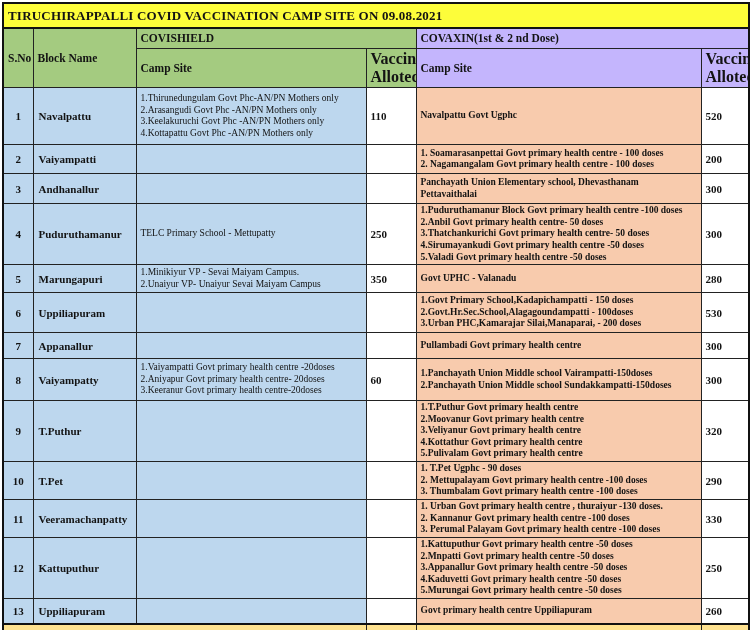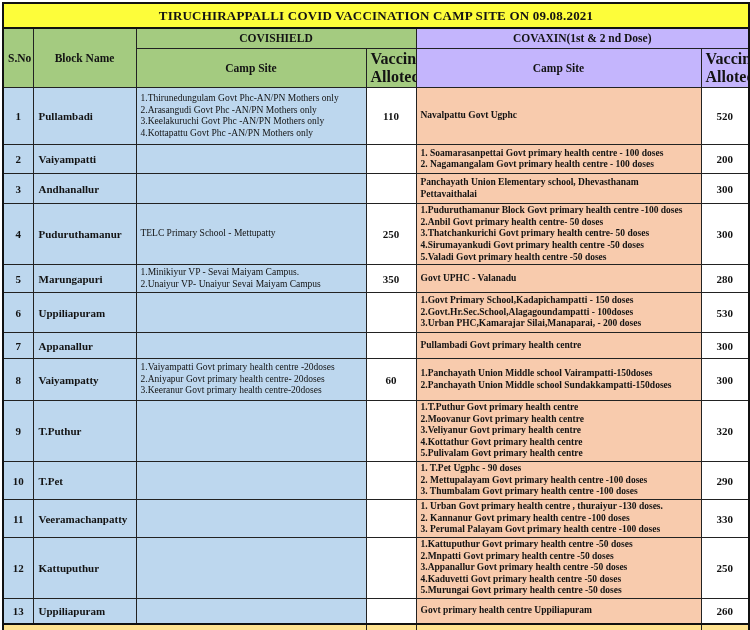--- a/index.html
+++ b/index.html
@@ -3,32 +3,32 @@
 <meta charset="utf-8">
 <style>
   html,body { margin:0; padding:0; background:#ffffff; }
   body { font-family:"Liberation Serif","DejaVu Serif",serif; color:#131313; }
   .sheet { width:746px; margin:2px; }
   table { width:746px; border-collapse:collapse; table-layout:fixed; }
   td { border:1px solid #222222; padding:1px 4px; vertical-align:middle; overflow:hidden; }
   table { border:2px solid #111111; }
 
   .title-cell {
-    background:#FDFD3A; text-align:center; font-weight:bold;
+    background:#FDFD3A; text-align:left; font-weight:bold;
     font-size:13px; height:21px; letter-spacing:.2px; border-bottom:2px solid #111;
   }
-  .hdr { background:#A4CB80; font-weight:bold; text-align:center; font-size:11.5px; }
+  .hdr { background:#A4CB80; font-weight:bold; text-align:left; font-size:11.5px; }
   .hdr-sub { font-size:16px; line-height:1.15; }
   .hdr-covaxin { background:#c4b5fd; }
 
   .sno   { background:#BDD7EE; text-align:center; font-weight:bold; font-size:11px; }
   .block { background:#BDD7EE; font-weight:bold; font-size:11px; padding-left:5px; }
   .camp  { background:#BDD7EE; font-size:9.5px; line-height:1.22; white-space:pre-line; }
   .camp-covaxin { background:#F8CBAD;font-weight:bold; }
-  .alloted { background:#ffffff; text-align:center; font-weight:bold; font-size:11px;margin-left:17px; }
+  .alloted { background:#ffffff; font-weight:bold; font-size:11px;margin-left:17px; }
 
   .total-row td { background:#FFE28F; font-weight:bold; border-top:2px solid #111; }
   .total-label { text-align:center; font-size:11.5px; letter-spacing:.5px; }
 </style>
 </head>
 <body>
 
 <div class="sheet">
 <table>
   <colgroup>
@@ -53,21 +53,21 @@
   </tr>
   <tr style="height:27px">
     <td class="hdr">Camp Site</td>
     <td class="hdr hdr-sub">Vaccine Alloted</td>
     <td class="hdr hdr-covaxin">Camp Site</td>
     <td class="hdr hdr-sub hdr-covaxin">Vaccine Alloted</td>
   </tr>
 
   <tr style="height:57px">
     <td class="sno">1</td>
-    <td class="block">Pullambadi</td>
+    <td class="block">Navalpattu</td>
     <td class="camp">1.Thirunedungulam Govt Phc-AN/PN Mothers only
 2.Arasangudi Govt Phc  -AN/PN Mothers only
 3.Keelakuruchi Govt Phc -AN/PN Mothers only
 4.Kottapattu Govt Phc  -AN/PN Mothers only</td>
     <td class="alloted">110</td>
     <td class="camp camp-covaxin">Navalpattu Govt Ugphc</td>
     <td class="alloted">520</td>
   </tr>
 
   <tr style="height:29px">

